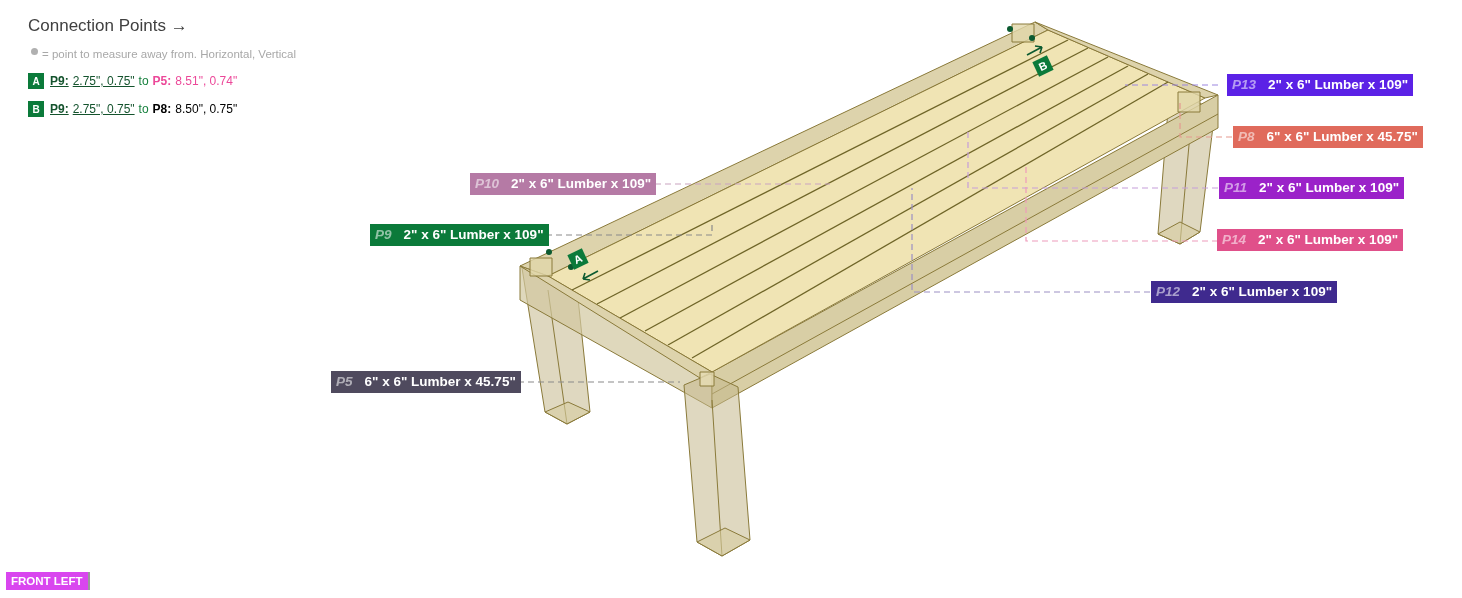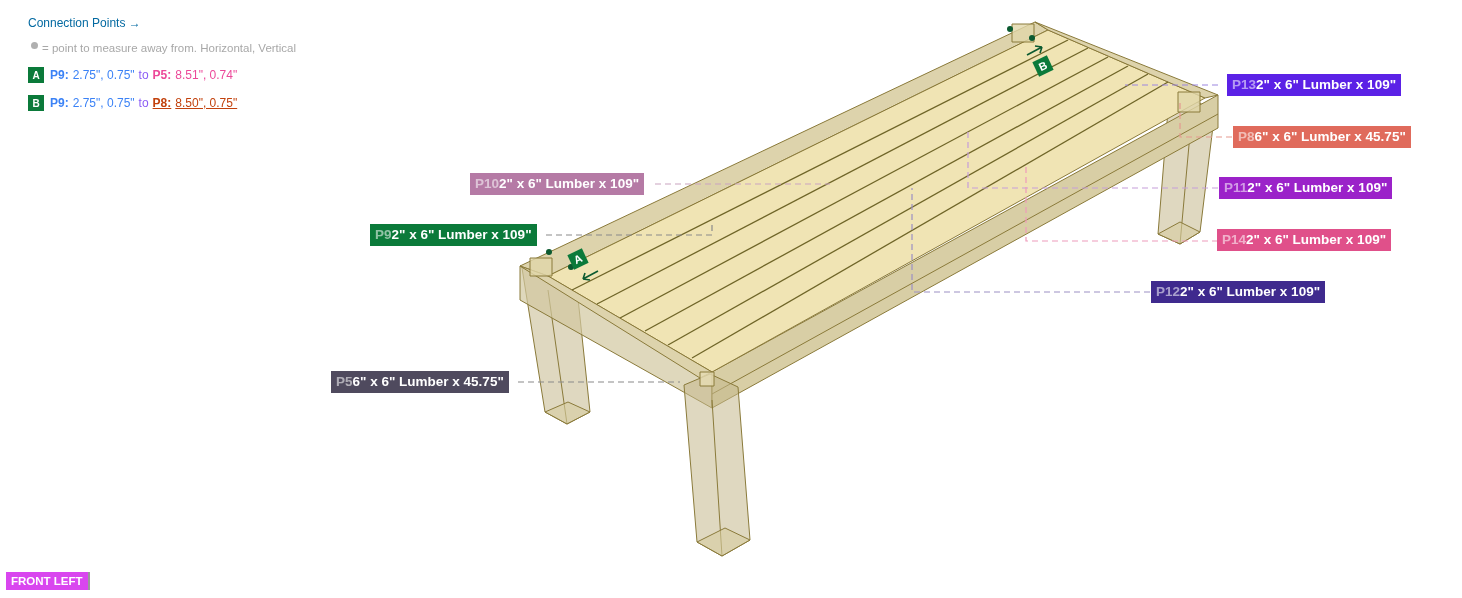--- a/index.html
+++ b/index.html
@@ -1,30 +1,30 @@
 <!DOCTYPE html>
 <html><head>
 <meta charset="utf-8">
 <style>
   html, body { margin:0; padding:0; background:#ffffff; }
   body { width:1462px; height:598px; position:relative; overflow:hidden; font-family:"Liberation Sans", sans-serif; }
   .legend { position:absolute; left:28px; top:16px; }
-  .legend-title { color:#0369a1; font-size:12px; margin-bottom:12px; }
+  .legend-title { color:#404040; font-size:17px; margin-bottom:12px; }
   .legend-hint { color:#a8a8a8; font-size:11.5px; margin-left:3px; margin-bottom:13px; display:flex; align-items:flex-start; gap:4px; }
   .dot { width:7px; height:7px; border-radius:50%; background:#b0b0b0; display:inline-block; }
   .conn-row { display:flex; align-items:center; font-size:12px; margin-bottom:12px; height:16px; }
   .conn-badge { width:16px; height:16px; background:#0b7a3a; color:#fff; font-weight:bold; font-size:10px; display:flex; align-items:center; justify-content:center; margin-right:6px; }
-  .c-green { color:#3b82f6; }
+  .c-green { color:#14532d;text-decoration:underline; }
   .c-dark { color:#ec4899; }
-  .c-red { color:#c2410c;text-decoration:underline; }
-  .c-grey { color:#8b5cf6; }
+  .c-red { color:#000000; }
+  .c-grey { color:#15803d; }
   .b { font-weight:bold; }
   .sp { display:inline-block; width:4px; }
   .label { position:absolute; height:22px; line-height:22px; padding:0 5px; font-size:13.5px; font-weight:bold; color:#fff; white-space:nowrap; }
-  .label .pid { opacity:0.55; margin-right:0; }
+  .label .pid { opacity:0.55; margin-right:12px;font-style:italic; }
   .view-badge { position:absolute; left:6px; top:572px; background:#d946ef; color:#fff; font-size:11.5px; font-weight:bold; padding:3px 5px; border-right:2px solid #999; }
   svg.scene { position:absolute; left:0; top:0; }
 </style>
 </head>
 <body>
 
 <div class="legend">
   <div class="legend-title">Connection Points →</div>
   <div class="legend-hint">
     <span class="dot"></span>

